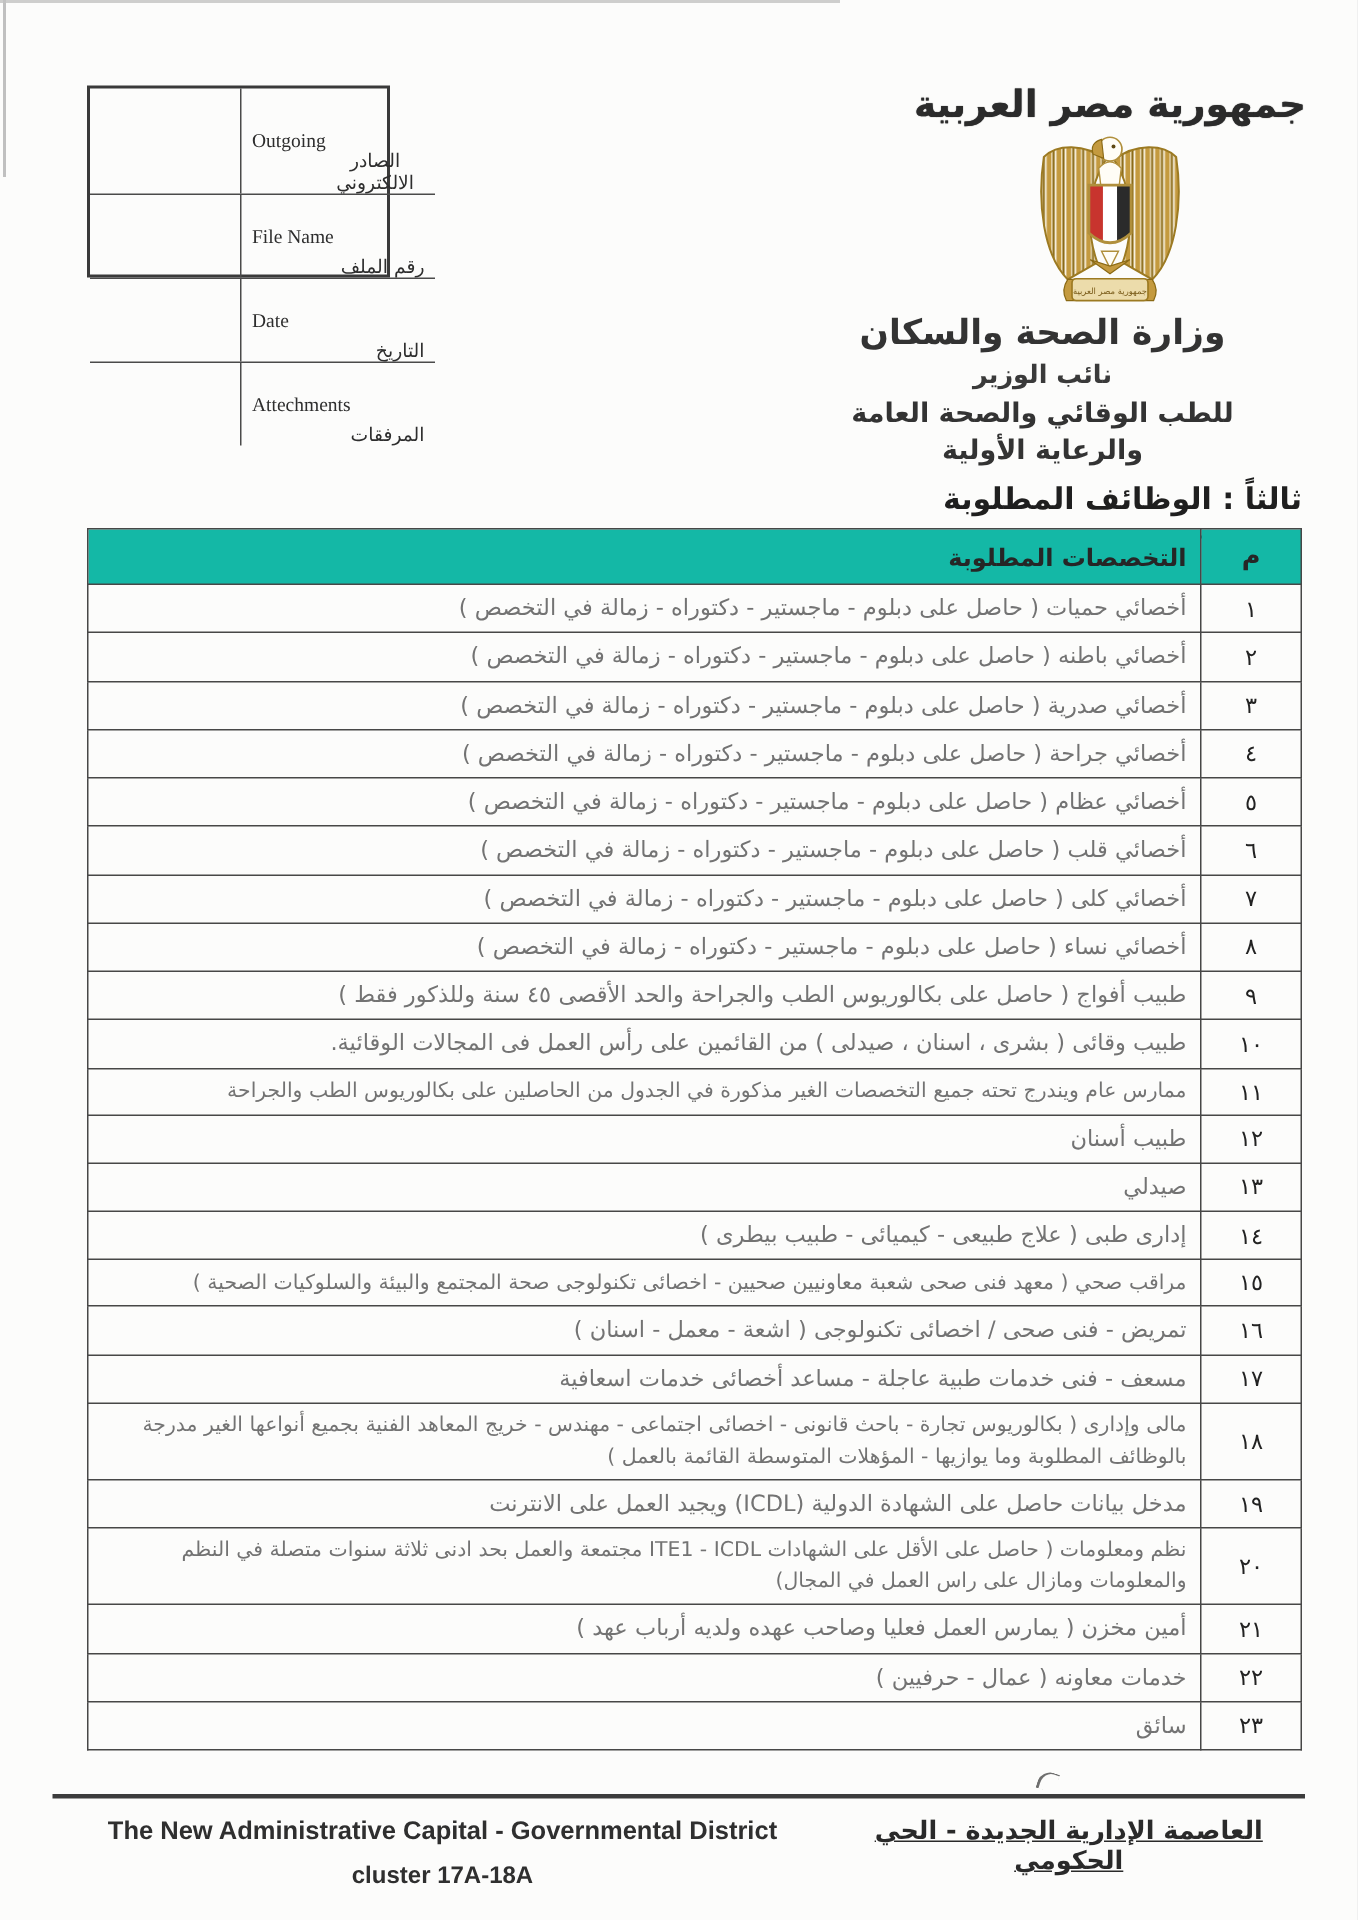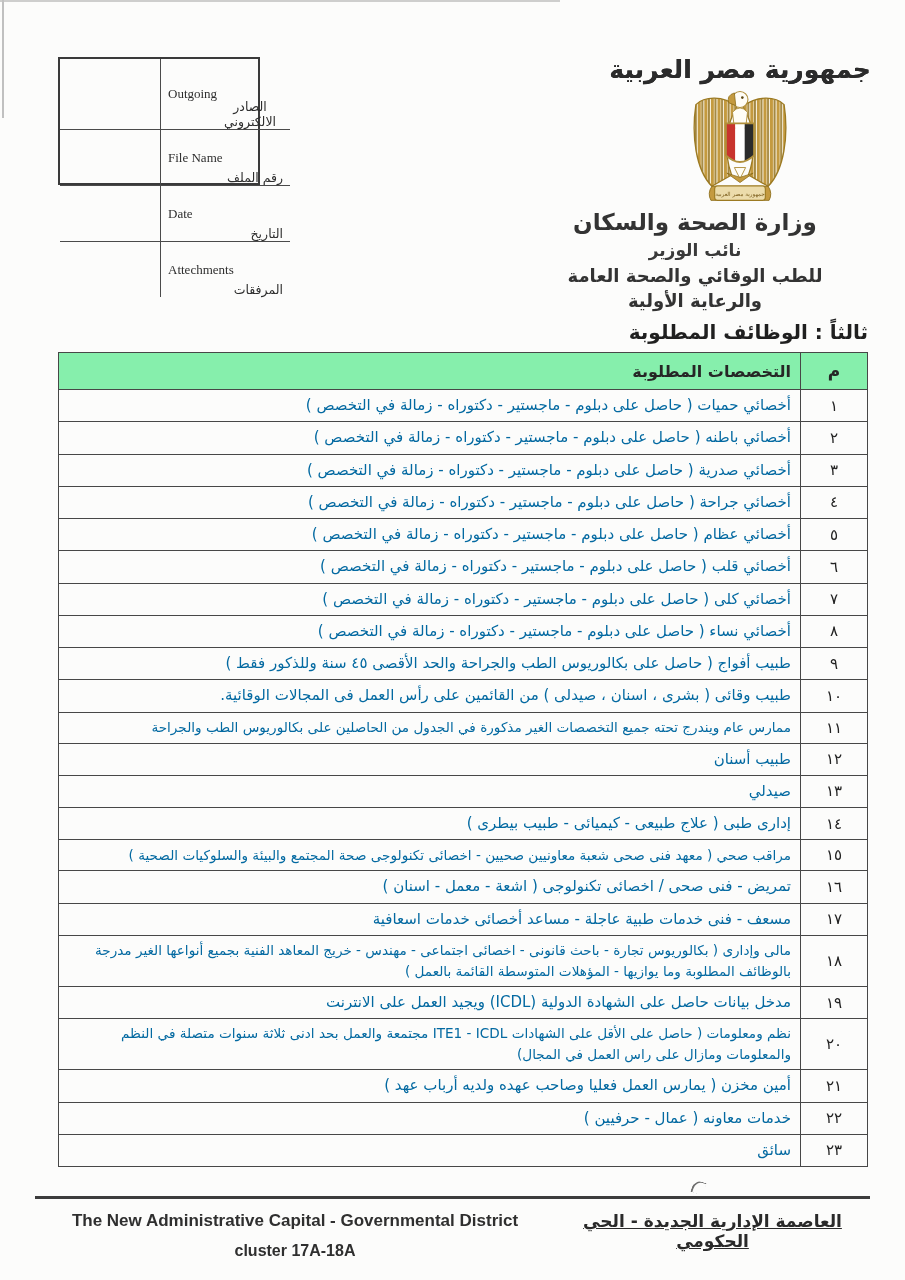--- a/index.html
+++ b/index.html
@@ -48,26 +48,26 @@
   }
 
   
   .jobs-table {
     position:absolute; left:58px; top:352px; width:810px;
     border-collapse:collapse; direction:rtl;
   }
   .jobs-table td, .jobs-table th {
     border:1.4px solid #474747; vertical-align:middle;
   }
-  .jobs-table thead th { background:#86efac; height:37px;margin-top:48px; }
+  .jobs-table thead th { background:#14b8a6; height:37px;margin-top:48px; }
   th.no-col { width:67px; font-size:17px; font-weight:bold; text-align:center; }
   th.spec-col { font-size:16px; font-weight:bold; text-align:right; padding:0 9px; }
   td.no { text-align:center; font-size:15px; color:#222; padding:2px 2px; }
   td.spec {
-    text-align:right; font-size:15px; color:#0369a1;
+    text-align:right; font-size:15px; color:#737373;
     padding:4px 9px; line-height:1.55; height:31px;
   }
   
   .jobs-table tbody tr:nth-child(11) td.spec,
   .jobs-table tbody tr:nth-child(15) td.spec,
   .jobs-table tbody tr:nth-child(18) td.spec,
   .jobs-table tbody tr:nth-child(20) td.spec { font-size:13.6px; }
 
   
   .footer {

